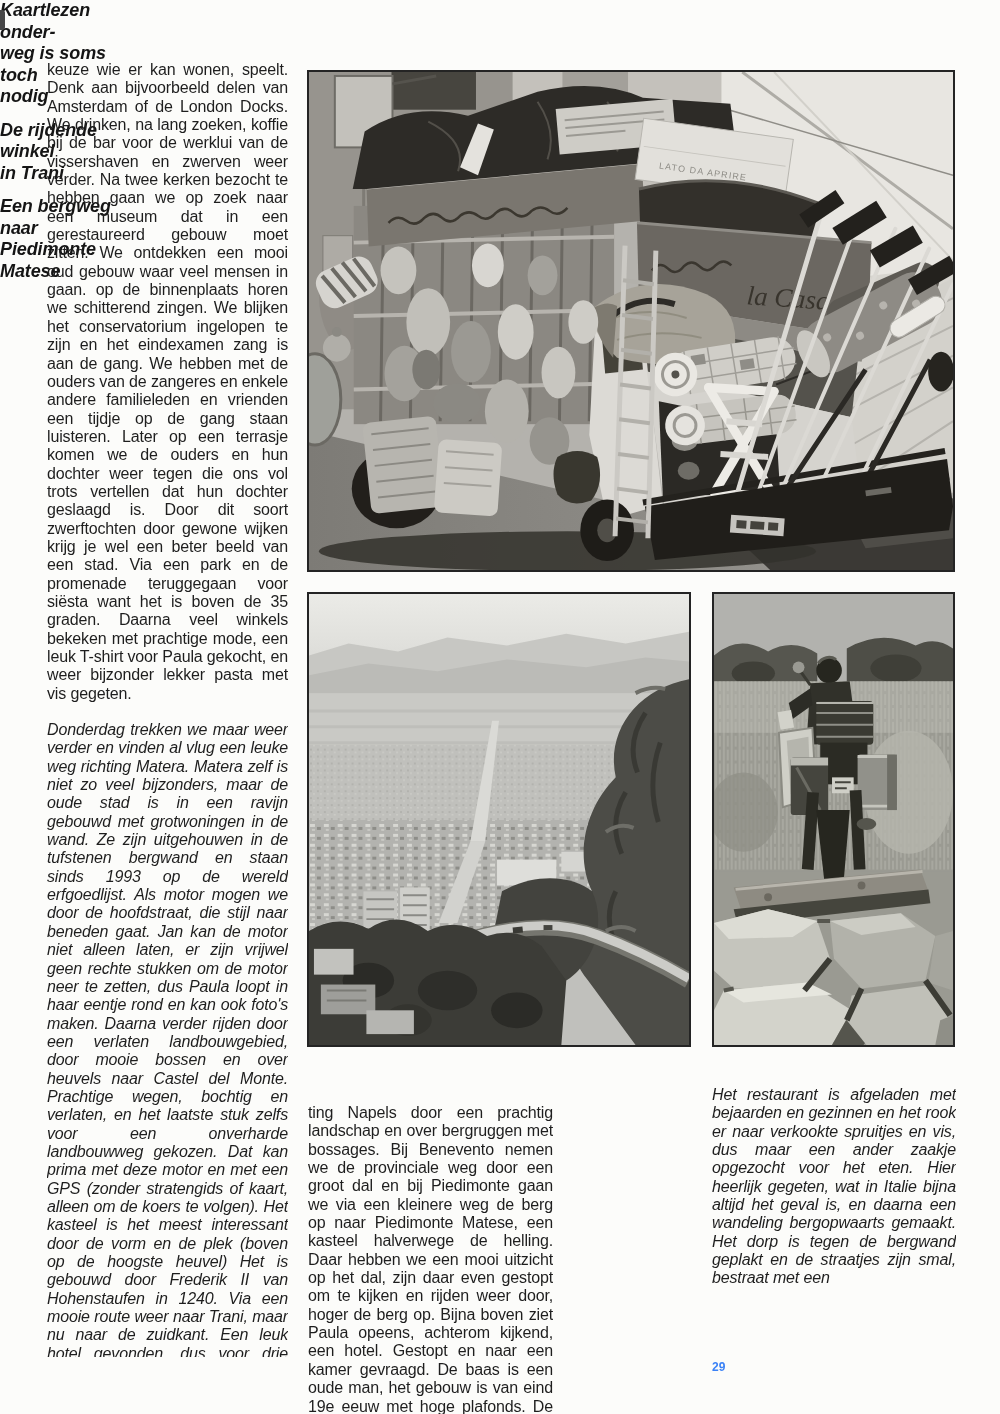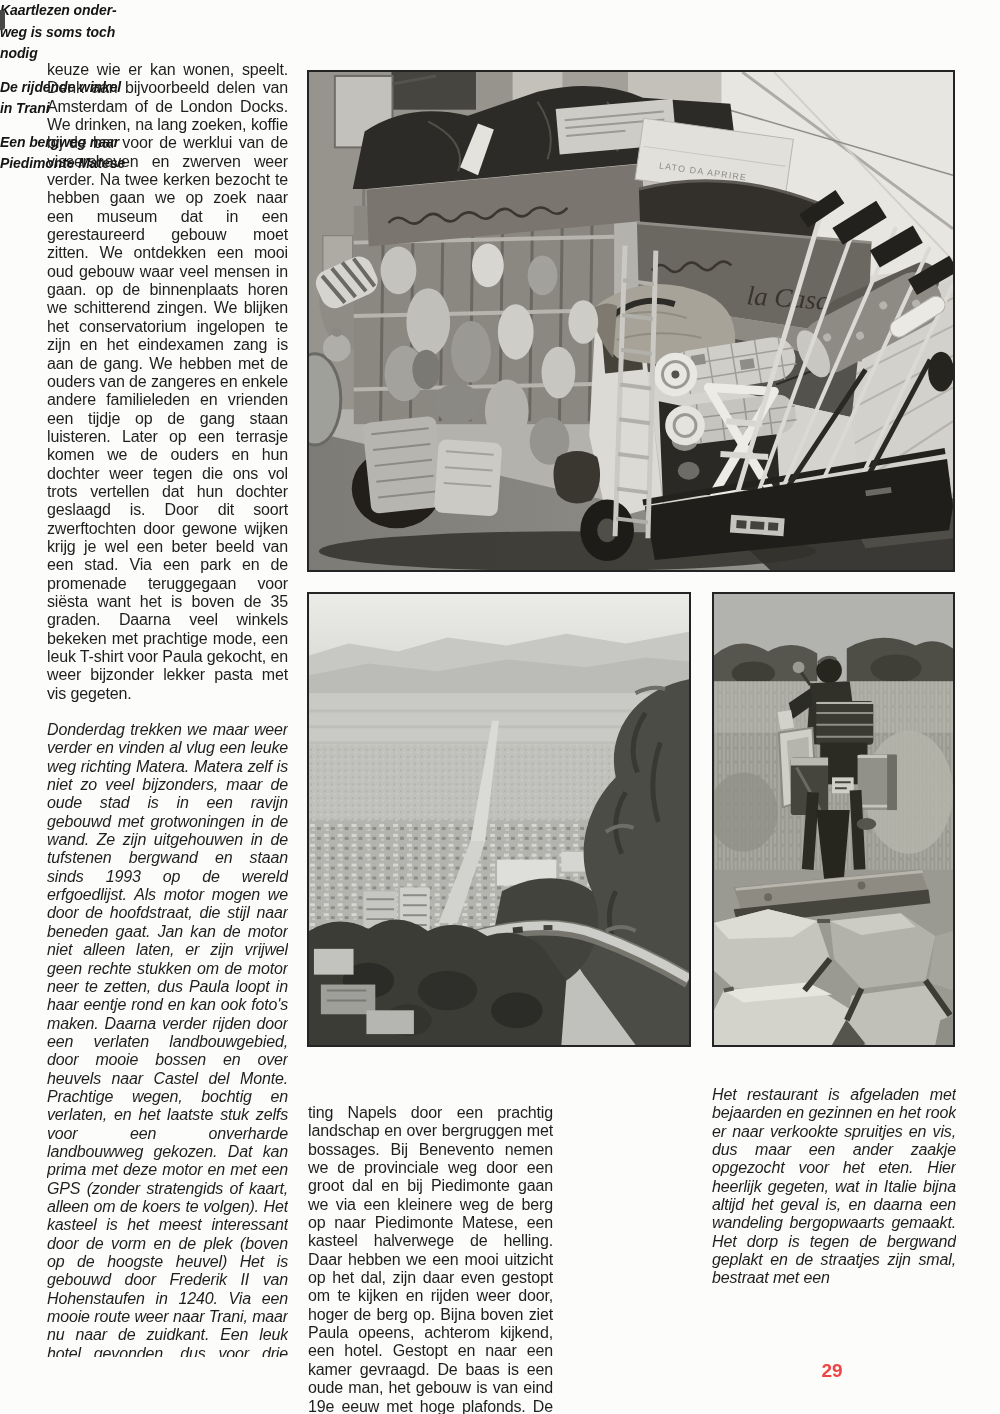--- a/index.html
+++ b/index.html
@@ -5,25 +5,25 @@
   html,body{margin:0;padding:0;background:#ffffff;}
   .page{position:relative;width:1000px;height:1414px;background:#fcfcfa;overflow:hidden;
         font-family:"Liberation Sans",sans-serif;}
   .col{position:absolute;text-align:justify;color:#1e1e1e;
        font-size:16px;line-height:18.35px;letter-spacing:-0.15px;}
   .col p{margin:0;}
   .col p.gap{margin-top:18px;font-style:italic;}
   .col-left{left:47px;top:61px;width:241px;height:1296px;overflow:hidden;}
   .col-mid{left:308px;top:1068px;width:245px;height:336px;overflow:hidden;margin-top:36px;}
   .col-captions{left:570px;top:1066px;width:132px;text-align:left;}
-  .caption{font-style:italic;font-weight:bold;font-size:14px;line-height:21.5px;
+  .caption{font-style:italic;font-weight:bold;font-size:18px;line-height:21.5px;
            letter-spacing:-0.1px;color:#151515;white-space:pre-line;margin:0 0 12px 0;}
   .col-right{left:712px;top:1068px;width:244px;height:336px;overflow:hidden;}
-  .page-number{position:absolute;left:712px;top:1360px;width:240px;text-align:center;
-               font-weight:bold;font-size:19px;color:#ef4444;}
+  .page-number{position:absolute;left:712px;top:1360px;width:240px;text-align:left;
+               font-weight:bold;font-size:12px;color:#3b82f6;}
   figure.photo{position:absolute;margin:0;border:2px solid #242424;background:#c9c7c3;
                box-sizing:border-box;}
   .photo svg{display:block;width:100%;height:100%;}
   .photo-van{left:307px;top:70px;width:648px;height:502px;}
   .photo-valley{left:307px;top:592px;width:384px;height:455px;}
   .photo-motor{left:712px;top:592px;width:243px;height:455px;}
   .scan-mark{position:absolute;left:0;top:10px;width:5px;height:20px;background:#474747;
              border-radius:0 3px 3px 0;}
 </style>
 </head>

